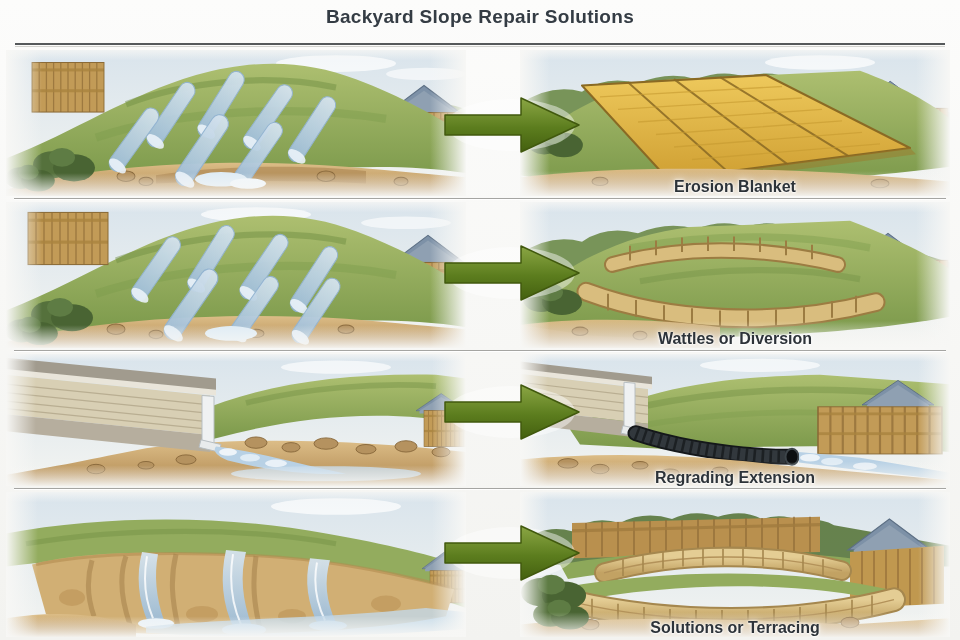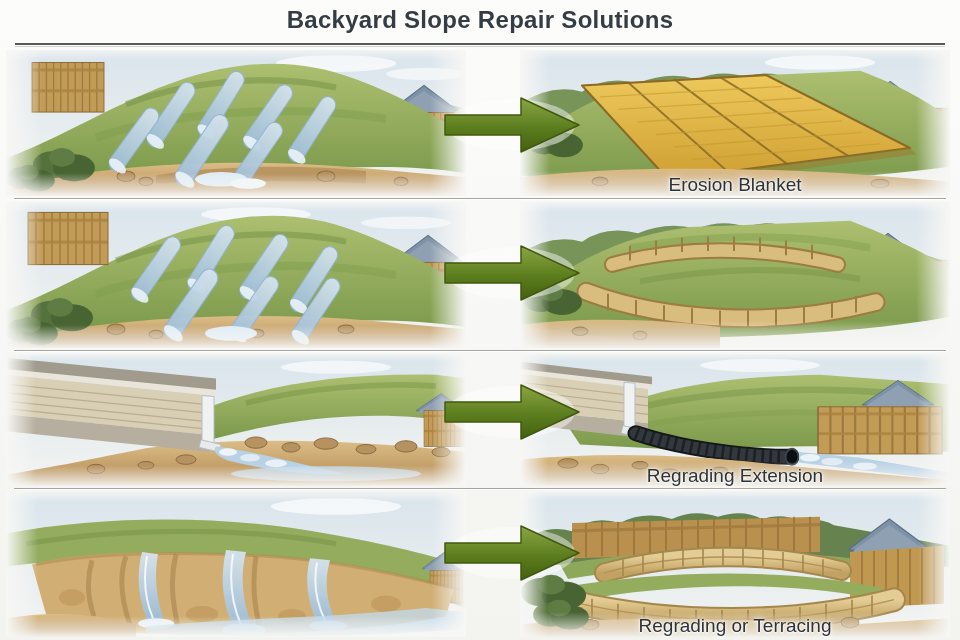--- a/index.html
+++ b/index.html
@@ -1,33 +1,33 @@
 <!DOCTYPE html>
 <html><head>
 <meta charset="utf-8">
 <style>
   *{margin:0;padding:0;box-sizing:border-box}
   html,body{width:960px;height:640px;overflow:hidden}
   body{background:#f7f7f5;font-family:"Liberation Sans",sans-serif}
   .page{position:relative;width:960px;height:640px;background:linear-gradient(#fcfcfb,#f3f3f0)}
   .header{position:relative;height:47px}
-  .page-title{text-align:center;padding-top:6px;font-size:24px;font-weight:bold;color:#343c44;letter-spacing:.3px}
+  .page-title{text-align:center;padding-top:6px;font-size:19px;font-weight:bold;color:#343c44;letter-spacing:.3px}
   .title-rule{position:absolute;left:15px;right:15px;bottom:0;height:4px;border-top:2px solid #56595b;border-bottom:1px solid #d3d3cf}
   .rows{position:absolute;top:47px;left:0;right:0;bottom:0}
   .row{position:relative}
   .r1{height:152px}.r2{height:152px}.r3{height:138px}.r4{height:151px}
   .row-divider{position:absolute;left:14px;right:14px;bottom:0;height:1px;background:#a5a5a2;box-shadow:0 1px 0 #ffffff}
   .panel{position:absolute;top:3px;bottom:3px}
   .panel.before{left:6px;width:460px}
   .panel.after{left:520px;width:430px}
   .scene{width:100%;height:100%;display:block}
   .arrow{position:absolute;left:444px;width:138px;height:64px;z-index:3}
   .r1 .arrow{top:46px}.r2 .arrow{top:42px}.r3 .arrow{top:29px}.r4 .arrow{top:32px}
   .solution-label{position:absolute;left:520px;width:430px;bottom:3px;z-index:4;text-align:center;
-    font-size:19px;font-weight:400;color:#2d3339;
+    font-size:16px;font-weight:700;color:#2d3339;
     text-shadow:0 0 8px #ffffff,0 0 3px #ffffff,0 1px 2px #ffffff}
   .r3 .solution-label{bottom:2px}
 </style>
 </head>
 <body>
 
 <svg width="0" height="0" style="position:absolute" aria-hidden="true">
 <defs>
   <linearGradient id="gSky" x1="0" y1="0" x2="0" y2="1">
         <stop offset="0" stop-color="#d9e4ec"></stop>
@@ -282,20 +282,21 @@
             </g>
           <g transform="translate(4,78) scale(0.95)">
               <use href="#sym-shrub"></use>
             </g>
           <rect width="30" height="140" fill="url(#fadeL)"></rect>
             <rect x="396" width="34" height="140" fill="url(#fadeR)"></rect>
           <rect y="114" width="430" height="26" fill="url(#fadeB)"></rect>
             <rect width="430" height="10" fill="url(#fadeT)"></rect>
         </svg>
       </div>
+      <div class="solution-label">Wattles or Diversion</div>
       <div class="row-divider"></div>
     </div>
 
     <div class="row r3">
       <div class="panel before">
         <svg class="scene" viewBox="0 0 460 140" preserveAspectRatio="none">
           <rect width="460" height="140" fill="url(#gSky)"></rect>
           <ellipse cx="330" cy="14" rx="55" ry="7" fill="#fff" opacity=".65"></ellipse>
           <path d="M190,62 C250,34 330,20 430,22 L460,26 L460,74 C380,58 300,66 230,84 L200,92 Z" fill="url(#gGrass)"></path>
           <path d="M240,52 C300,36 370,30 430,34" stroke="#6d8b41" stroke-width="6" fill="none" opacity=".4"></path>
@@ -490,17 +491,17 @@
             </g>
           <g transform="translate(14,104) scale(0.9)">
               <use href="#sym-shrub"></use>
             </g>
           <rect width="28" height="140" fill="url(#fadeL)"></rect>
             <rect x="398" width="32" height="140" fill="url(#fadeR)"></rect>
           <rect y="116" width="430" height="24" fill="url(#fadeB)"></rect>
             <rect width="430" height="8" fill="url(#fadeT)"></rect>
         </svg>
       </div>
-      <div class="solution-label">Regrading or Terracing</div>
+      <div class="solution-label">Solutions or Terracing</div>
     </div>
 
   </div>
 </div>
 
 </body></html>

